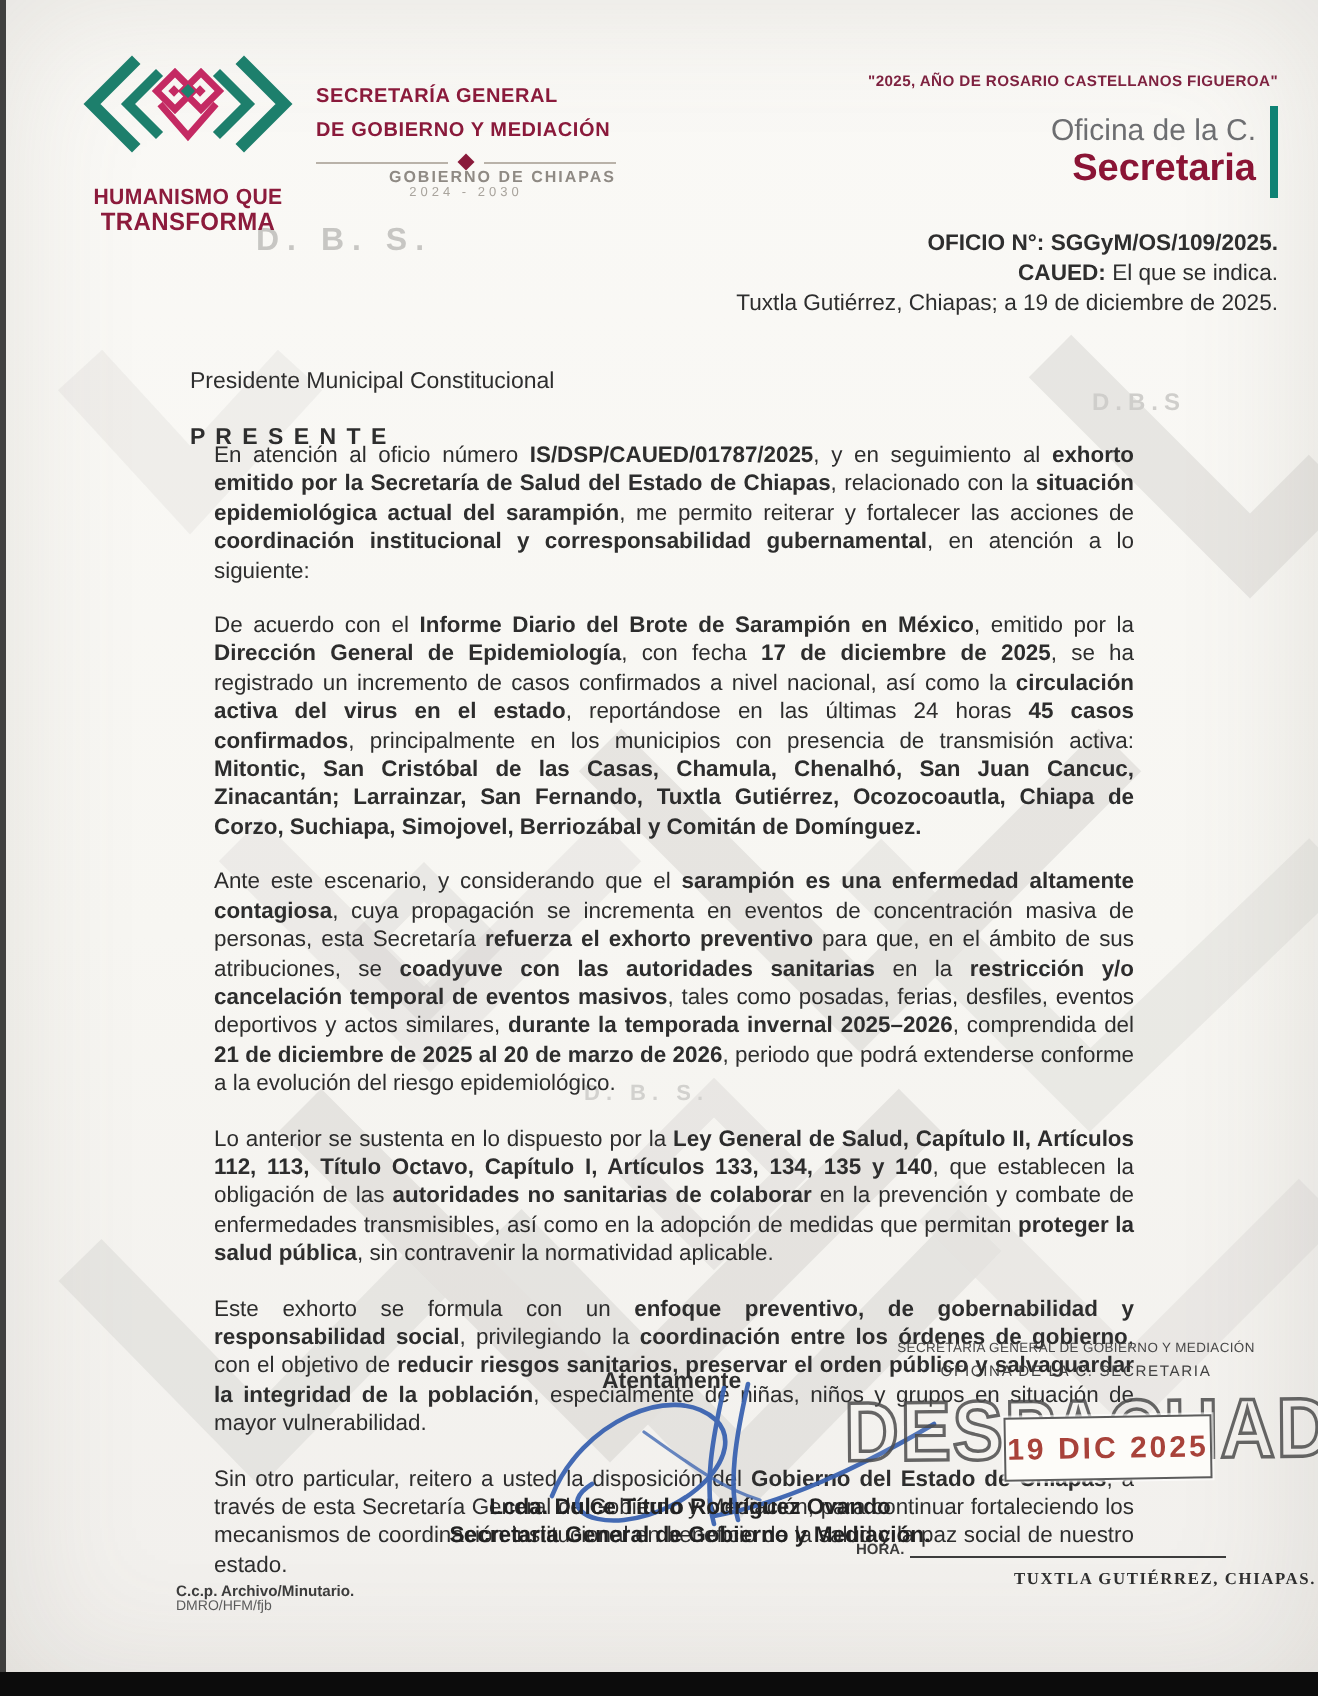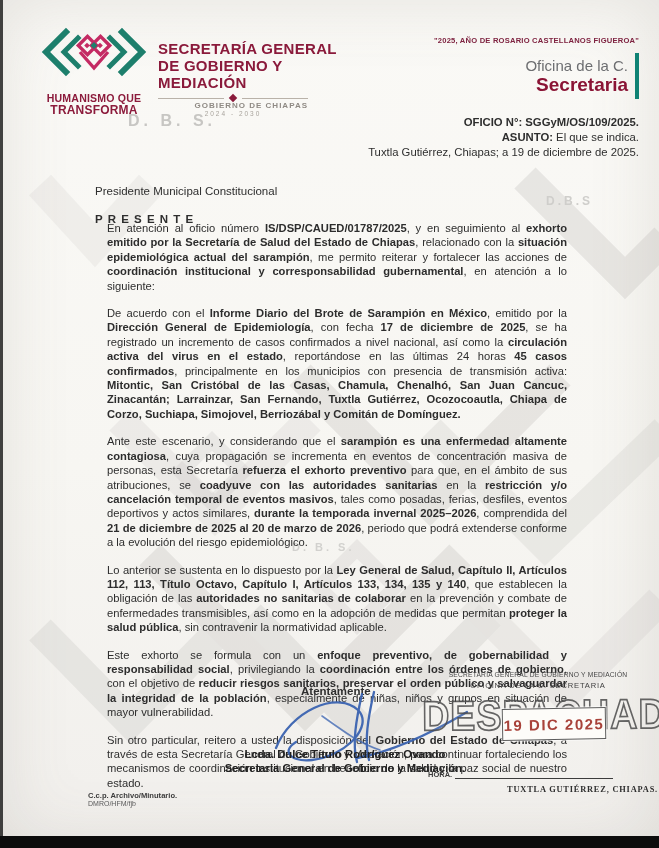--- a/index.html
+++ b/index.html
@@ -10,21 +10,21 @@
   .abs{position:absolute;}
   
   .edge-left{left:0;top:0;width:3px;height:848px;background:#151515;opacity:.8;}
   .edge-bottom{left:0;top:836px;width:659px;height:12px;background:#0c0c0c;}
   
   .wm-text{color:#c7c6c3;letter-spacing:4px;font-weight:bold;}
   svg.wmlayer{left:0;top:0;pointer-events:none;}
   
   .motto{font-weight:bold;color:#8c1b3c;font-size:11px;line-height:12px;text-align:center;
          letter-spacing:.2px;transform:scaleX(.96);}
-  .orgtitle{font-weight:bold;color:#8a1a3b;font-size:15px;line-height:17px;letter-spacing:.3px;}
+  .orgtitle{font-weight:bold;color:#8a1a3b;font-size:10px;line-height:17px;letter-spacing:.3px;}
   .govrow{display:flex;align-items:center;gap:6px;color:#8d8d8d;}
   .govrow .rule{height:1px;background:#b9b2a9;flex:1;}
   .gov-label{font-size:8px;letter-spacing:1px;color:#8f8a84;font-weight:bold;text-align:right;}
   .gov-years{font-size:6.5px;letter-spacing:2px;color:#a9a49d;text-align:center;}
   .legend{font-size:7.6px;color:#7e2240;letter-spacing:.2px;font-weight:bold;}
   .office1{font-size:15px;color:#6d6e71;}
   .office2{font-size:19px;font-weight:bold;color:#8a1435;}
   .tealbar{width:4px;height:46px;background:#0f8274;}
   
   .oficio{text-align:right;font-size:11.3px;line-height:15px;}
@@ -129,21 +129,21 @@
       </div>
       <div class="tealbar"></div>
     </div>
   </div>
 
   <div class="abs oficio" style="right:20px;top:115px;">
     <div>
       <span class="b">OFICIO N°:</span><span class="b"> SGGyM/OS/109/2025.</span>
     </div>
     <div>
-      <span class="b">ASUNTO:</span><span> El que se indica.</span>
+      <span class="b">CAUED:</span><span> El que se indica.</span>
     </div>
     <div>Tuxtla Gutiérrez, Chiapas; a 19 de diciembre de 2025.</div>
   </div>
 
   <div class="abs addr" style="left:95px;top:184px;">
     <div>Presidente Municipal Constitucional</div>
     <div class="b" style="letter-spacing:1px;margin-top:14px;">P R E S E N T E</div>
   </div>
 
   <div class="abs bodytext" style="left:95px;top:221px;">

